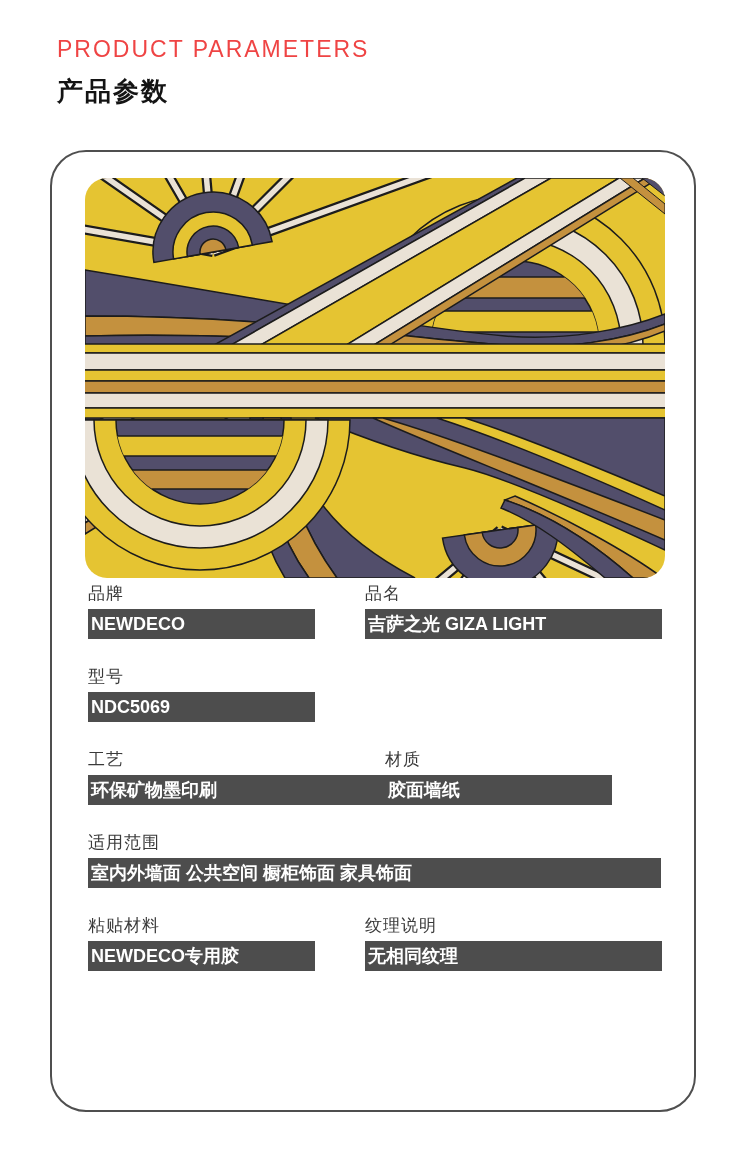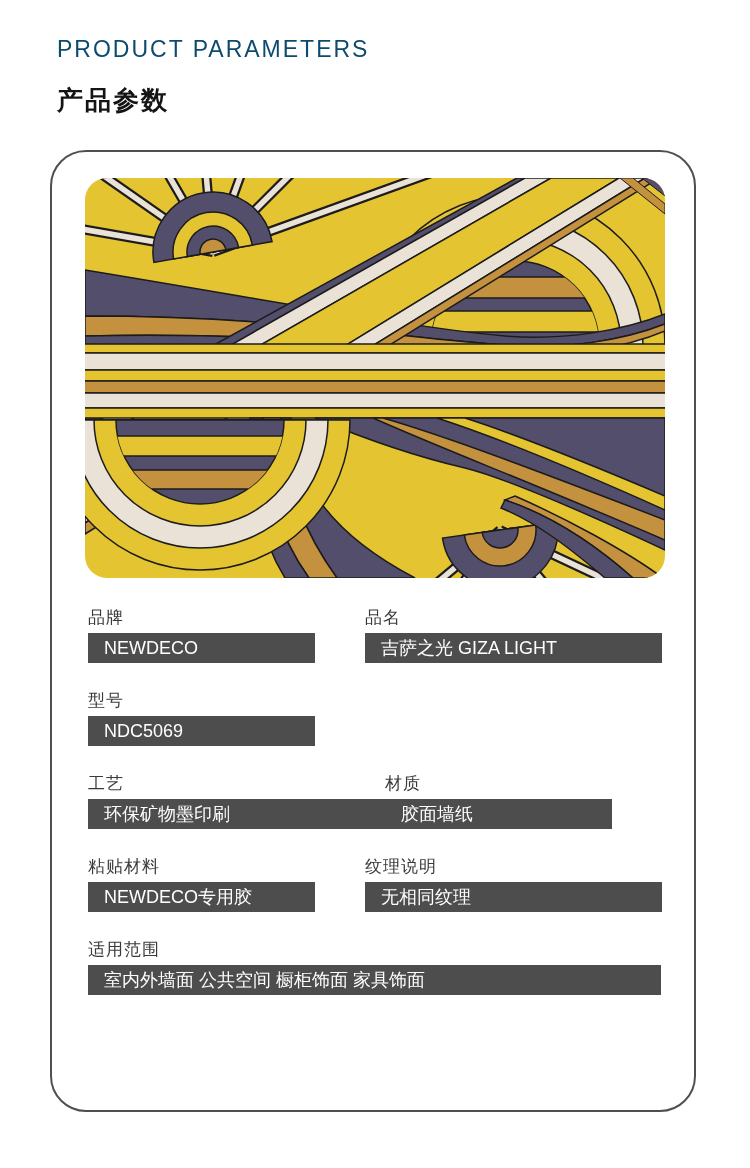--- a/index.html
+++ b/index.html
@@ -1,41 +1,41 @@
 <!DOCTYPE html>
 <html><head>
 <meta charset="utf-8">
 <style>
   html,body { margin:0; padding:0; background:#ffffff; }
   body { font-family:"Liberation Sans","DejaVu Sans",sans-serif; }
   .page { position:relative; width:750px; height:1168px; background:#ffffff; overflow:hidden; }
 
   
   .hdr { position:absolute; left:57px; top:36px; }
-  .title-en { font-size:23px; color:#0c4a6e; letter-spacing:2px; font-weight:400;text-align:right; }
-  .title-cn { font-size:26px; color:#141414; font-weight:700; letter-spacing:2px; margin-top:20px; }
+  .title-en { font-size:23px; color:#ef4444; letter-spacing:2px; font-weight:400;text-align:right; }
+  .title-cn { font-size:26px; color:#141414; font-weight:700; letter-spacing:2px; margin-top:11px; }
 
   
   .card { position:absolute; left:50px; top:150px; width:646px; height:962px;
           border:2px solid #4f4f4f; border-radius:36px; box-sizing:border-box; background:#fff; }
 
   .art { position:absolute; left:33px; top:26px; width:580px; height:400px;
          border-radius:22px; overflow:hidden; }
   .art svg { display:block; width:100%; height:100%; }
 
   
-  .params { position:absolute; left:36px; top:456px; width:575px; }
+  .params { position:absolute; left:36px; top:432px; width:575px; }
   .prow { display:flex; margin-bottom:28px; }
   .cell { display:block; }
   .c-left  { width:227px; margin-right:50px; }
   .c-right { width:297px; }
   .c-full  { width:573px; }
   .plabel { font-size:17px; line-height:20px; color:#3a3a3a; margin-bottom:5px; letter-spacing:1px; }
   .pvalue { height:30px; line-height:30px; background:#4d4d4d; color:#ffffff;
-            font-size:18px; font-weight:400; padding-left:16px; box-sizing:border-box;
+            font-size:18px; font-weight:700; padding-left:3px; box-sizing:border-box;
             white-space:nowrap; overflow:hidden; }
 </style>
 </head>
 <body>
 
 <div class="page">
 
   <div class="hdr">
     <div class="title-en">PRODUCT PARAMETERS</div>
     <div class="title-cn">产品参数</div>
@@ -163,34 +163,34 @@
           <div class="plabel">工艺</div>
           <div class="pvalue">环保矿物墨印刷</div>
         </div>
         <div class="cell c-left">
           <div class="plabel">材质</div>
           <div class="pvalue">胶面墙纸</div>
         </div>
       </div>
 
       <div class="prow">
+        <div class="cell c-full">
+          <div class="plabel">适用范围</div>
+          <div class="pvalue">室内外墙面 公共空间 橱柜饰面 家具饰面</div>
+        </div>
+      </div>
+
+      <div class="prow">
         <div class="cell c-left">
           <div class="plabel">粘贴材料</div>
           <div class="pvalue">NEWDECO专用胶</div>
         </div>
         <div class="cell c-right">
           <div class="plabel">纹理说明</div>
           <div class="pvalue">无相同纹理</div>
-        </div>
-      </div>
-
-      <div class="prow">
-        <div class="cell c-full">
-          <div class="plabel">适用范围</div>
-          <div class="pvalue">室内外墙面 公共空间 橱柜饰面 家具饰面</div>
         </div>
       </div>
 
       <div class="prow">
         <div class="cell c-full">
         </div>
       </div>
 
     </div>
   </section>

